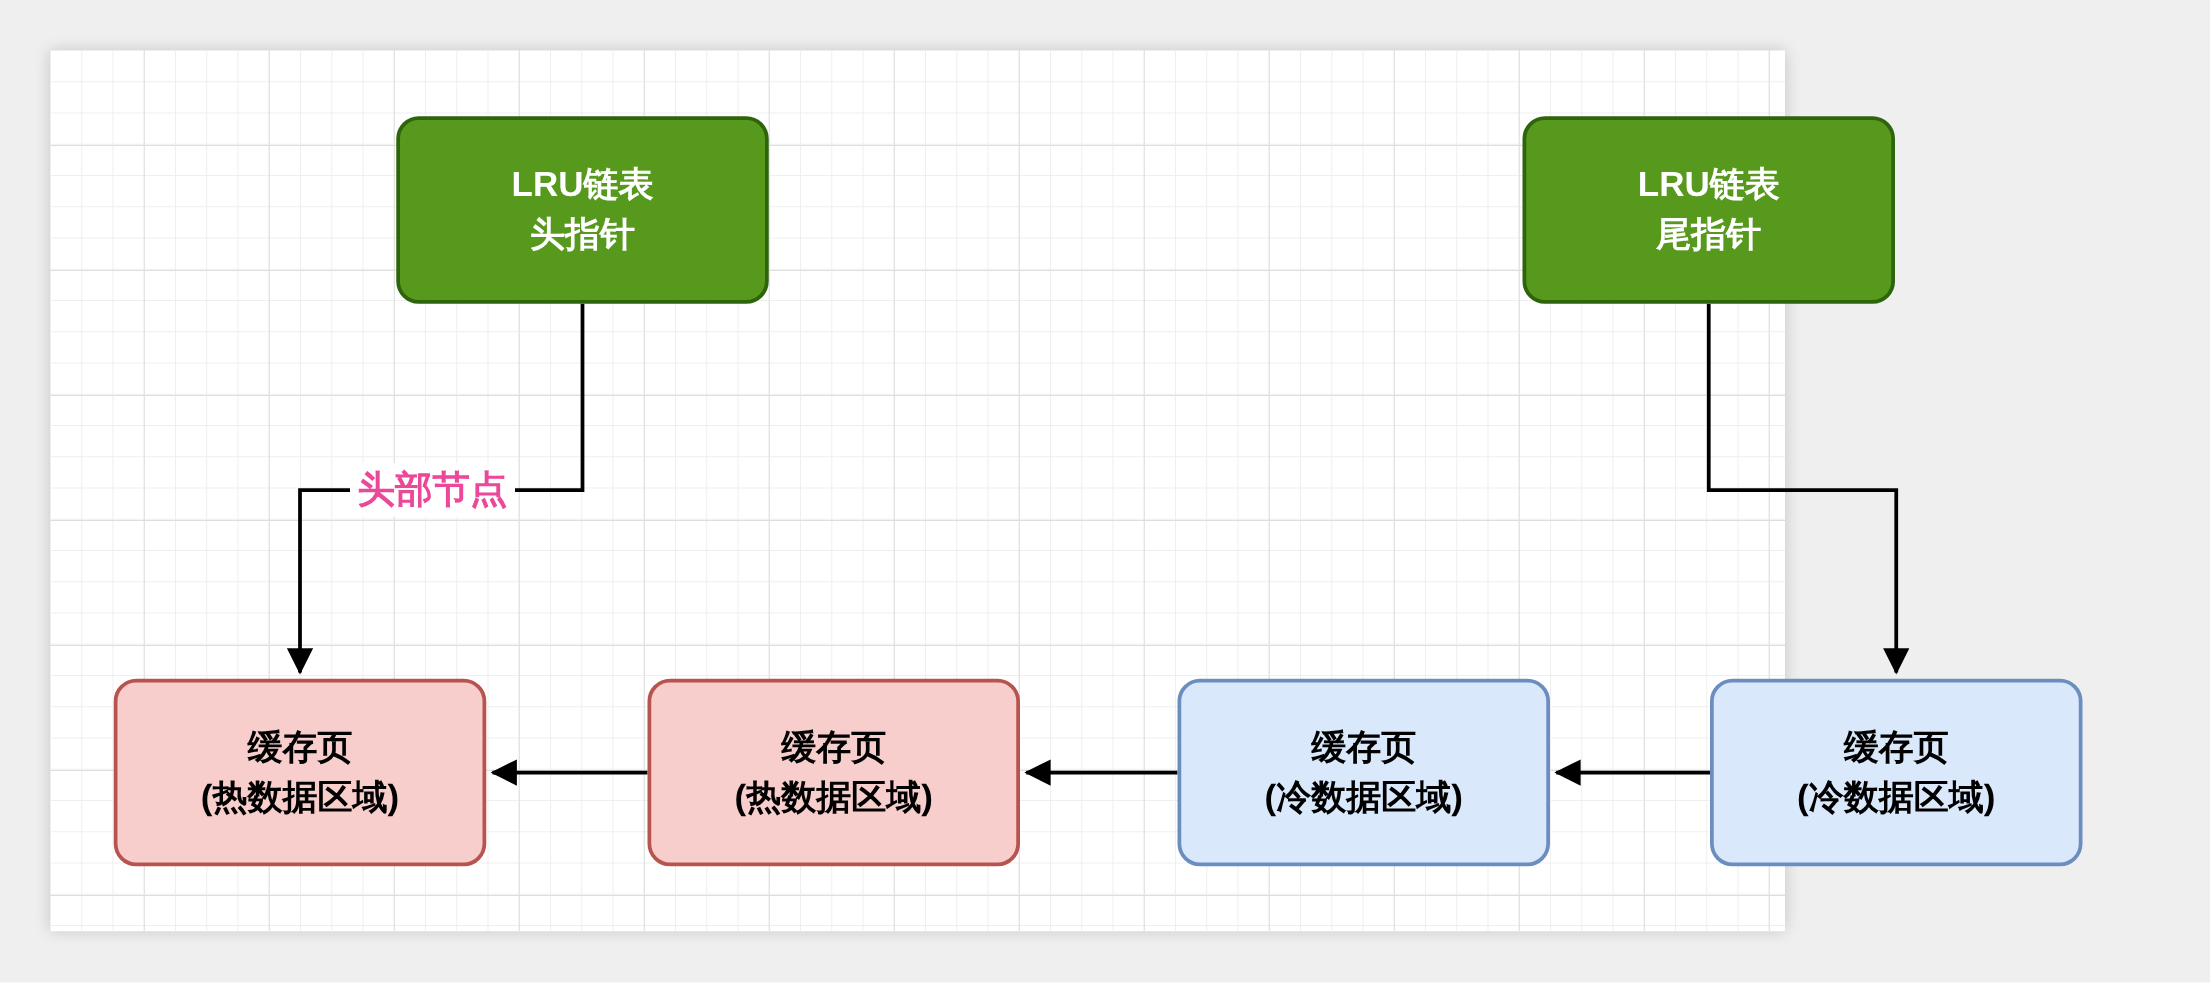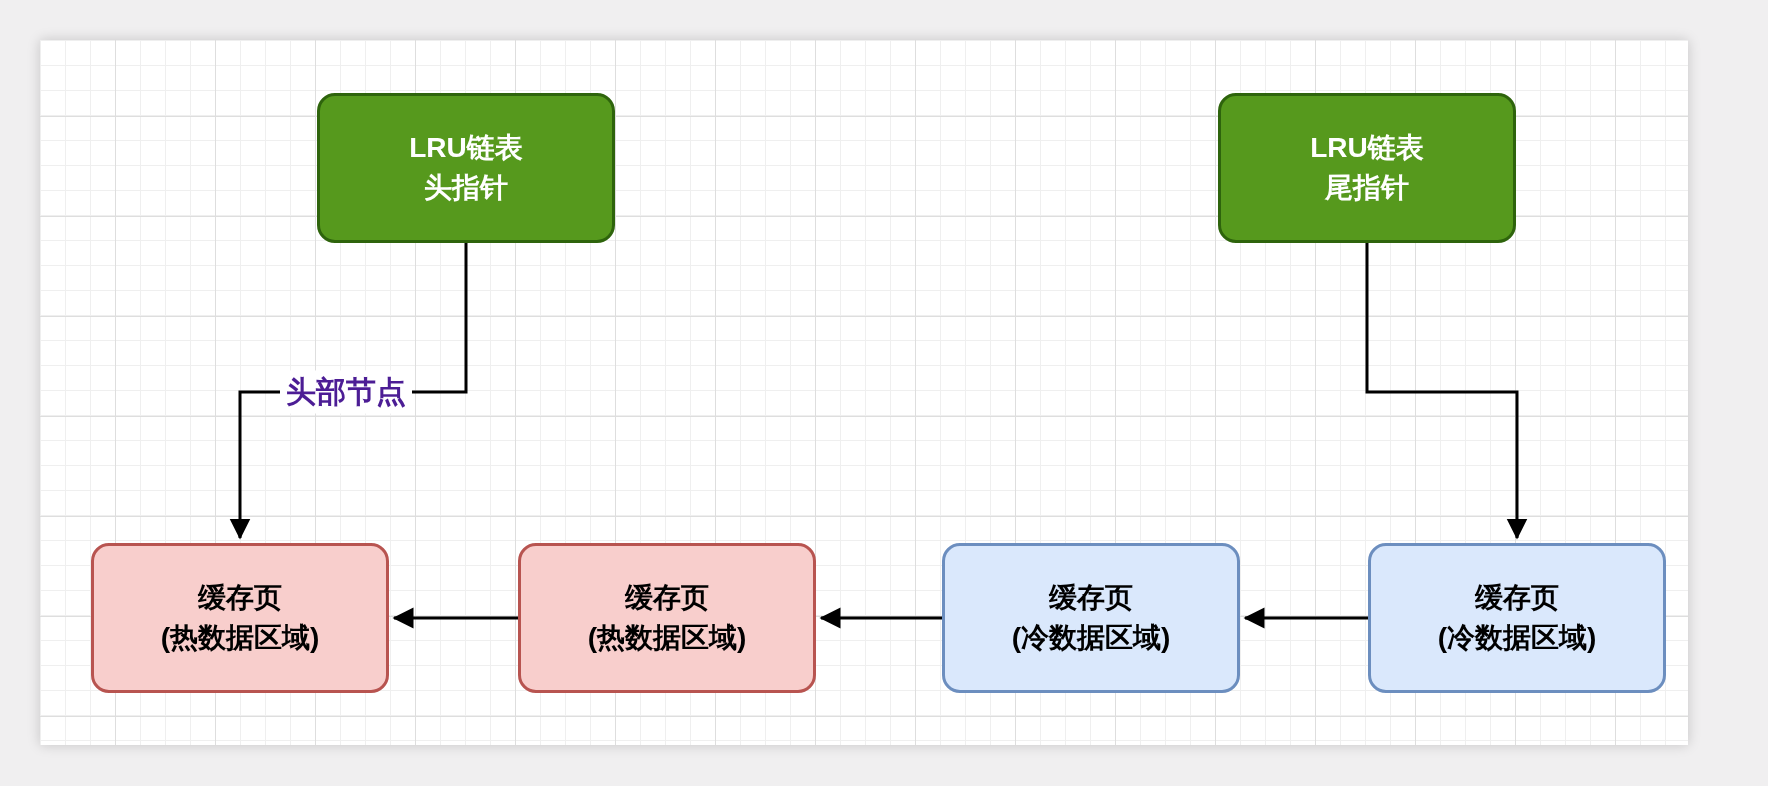--- a/index.html
+++ b/index.html
@@ -3,21 +3,21 @@
 <meta charset="utf-8">
 <style>
   html,body{margin:0;padding:0;}
   body{
     width:1768px;height:786px;overflow:hidden;
     background:#f0eff0;
     font-family:"Liberation Sans", sans-serif;
     position:relative;
   }
   .canvas{
-    position:absolute;left:40px;top:40px;width:1648px;height:705px;
+    position:absolute;left:40px;top:40px;width:1388px;height:705px;
     background-color:#ffffff;
     background-image:
       linear-gradient(to right,#dedede 1px,transparent 1px),
       linear-gradient(to bottom,#dedede 1px,transparent 1px),
       linear-gradient(to right,#efefef 1px,transparent 1px),
       linear-gradient(to bottom,#efefef 1px,transparent 1px);
     background-size:100px 100px,100px 100px,25px 25px,25px 25px;
     background-position:75px 0,0 76px,0 0,0 0;
     box-shadow:0 0 12px rgba(0,0,0,.18);
   }
@@ -29,21 +29,21 @@
     display:flex;flex-direction:column;align-items:center;justify-content:center;
     font-size:28px;font-weight:bold;line-height:40px;text-align:center;
     cursor:default;
   }
   .node-green{background:#56991d;border-color:#2e640c;color:#ffffff;}
   .node-red{background:#f8cecc;border-color:#b85450;color:#000000;}
   .node-blue{background:#dae8fc;border-color:#6c8ebf;color:#000000;}
   .edge-label{
     position:absolute;transform:translate(-50%,-50%);
     background:#ffffff;padding:1px 6px;
-    font-size:30px;font-weight:bold;color:#4c1d95;white-space:nowrap;
+    font-size:30px;font-weight:bold;color:#ec4899;white-space:nowrap;
   }
 </style>
 </head>
 <body>
 
 <div class="canvas">
 
   <svg class="edges" xmlns="http://www.w3.org/2000/svg">
     <defs>
       <marker id="arrow" markerWidth="8" markerHeight="8" refX="6.5" refY="3.5" orient="auto" markerUnits="strokeWidth">

